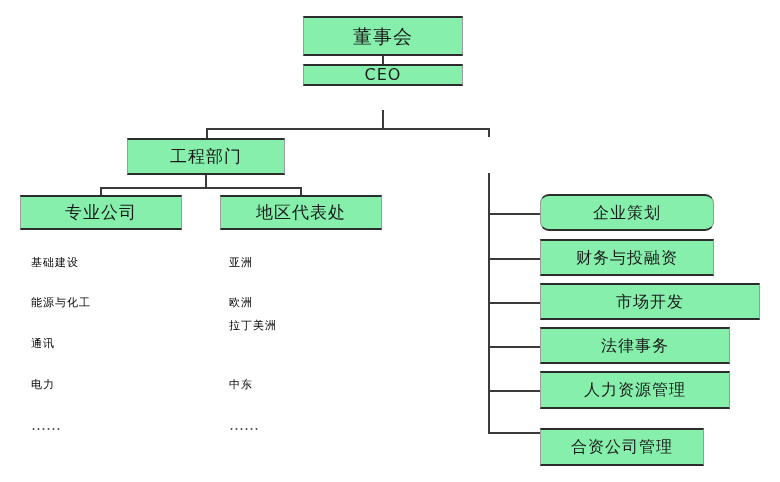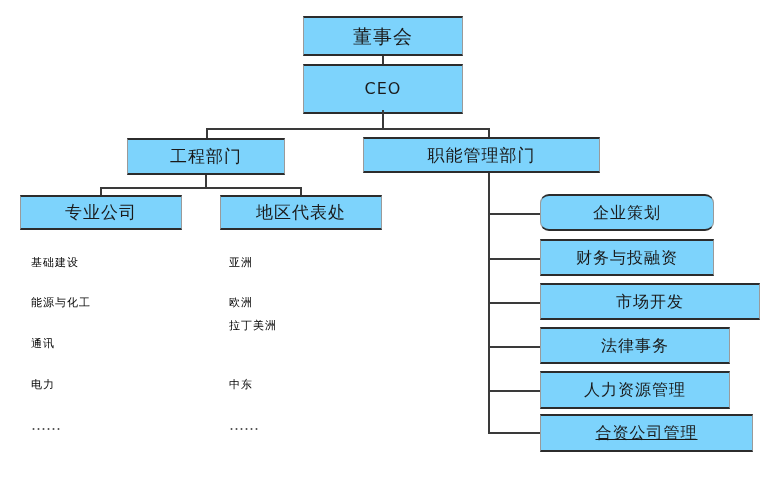--- a/index.html
+++ b/index.html
@@ -13,21 +13,21 @@
     height: 482px;
     background: #ffffff;
     font-family: "DejaVu Sans", "Liberation Sans", sans-serif;
     overflow: hidden;
   }
 
   
   .node {
     position: absolute;
     box-sizing: border-box;
-    background: #7dd3fc;
+    background: #86efac;
     border: 1px solid #9a9a9a;
     border-top: 2px solid #2c2c2c;
     border-bottom: 2px solid #2c2c2c;
     display: flex;
     align-items: center;
     justify-content: center;
     color: #1a1a1a;
     letter-spacing: 1px;
     white-space: nowrap;
   }
@@ -69,36 +69,33 @@
 <body>
 
 <div id="chart-canvas">
 
   <div class="node lvl1" style="left:303px; top:16px; width:160px; height:40px;">
     <span class="node-inner">董事会</span>
   </div>
 
   <div class="line v" style="left:382px; top:56px; height:16px;"></div>
 
-  <div class="node lvl2" style="left:303px; top:64px; width:160px; height:50px;justify-content:center;">
+  <div class="node lvl2" style="left:303px; top:64px; width:160px; height:22px;justify-content:center;">
     <span class="node-inner">CEO</span>
   </div>
 
   <div class="line v" style="left:382px; top:110px; height:18px;"></div>
   <div class="line h" style="left:206px; top:128px; width:284px;"></div>
   <div class="line v" style="left:206px; top:128px; height:10px;"></div>
   <div class="line v" style="left:488px; top:128px; height:9px;"></div>
 
   <div class="node lvl3" style="left:127px; top:138px; width:158px; height:37px;">
     <span class="node-inner">工程部门</span>
   </div>
 
-  <div class="node func" style="left:363px; top:137px; width:237px; height:36px;">
-    <span class="node-inner">职能管理部门</span>
-  </div>
 
   <div class="line v" style="left:205px; top:175px; height:12px;"></div>
   <div class="line h" style="left:100px; top:187px; width:202px;"></div>
   <div class="line v" style="left:100px; top:187px; height:8px;"></div>
   <div class="line v" style="left:300px; top:187px; height:8px;"></div>
 
   <div class="node lvl3" style="left:20px; top:195px; width:162px; height:35px;">
     <span class="node-inner">专业公司</span>
   </div>
 
@@ -140,17 +137,17 @@
   </div>
 
   <div class="node leaf" style="left:540px; top:327px; width:190px; height:37px;">
     <span class="node-inner">法律事务</span>
   </div>
 
   <div class="node leaf" style="left:540px; top:371px; width:190px; height:38px;">
     <span class="node-inner">人力资源管理</span>
   </div>
 
-  <div class="node leaf" style="left:540px; top:414px; width:213px; height:38px;text-decoration:underline;">
+  <div class="node leaf" style="left:540px; top:428px; width:164px; height:38px;">
     <span class="node-inner">合资公司管理</span>
   </div>
 
 </div>
 
 </body></html>

